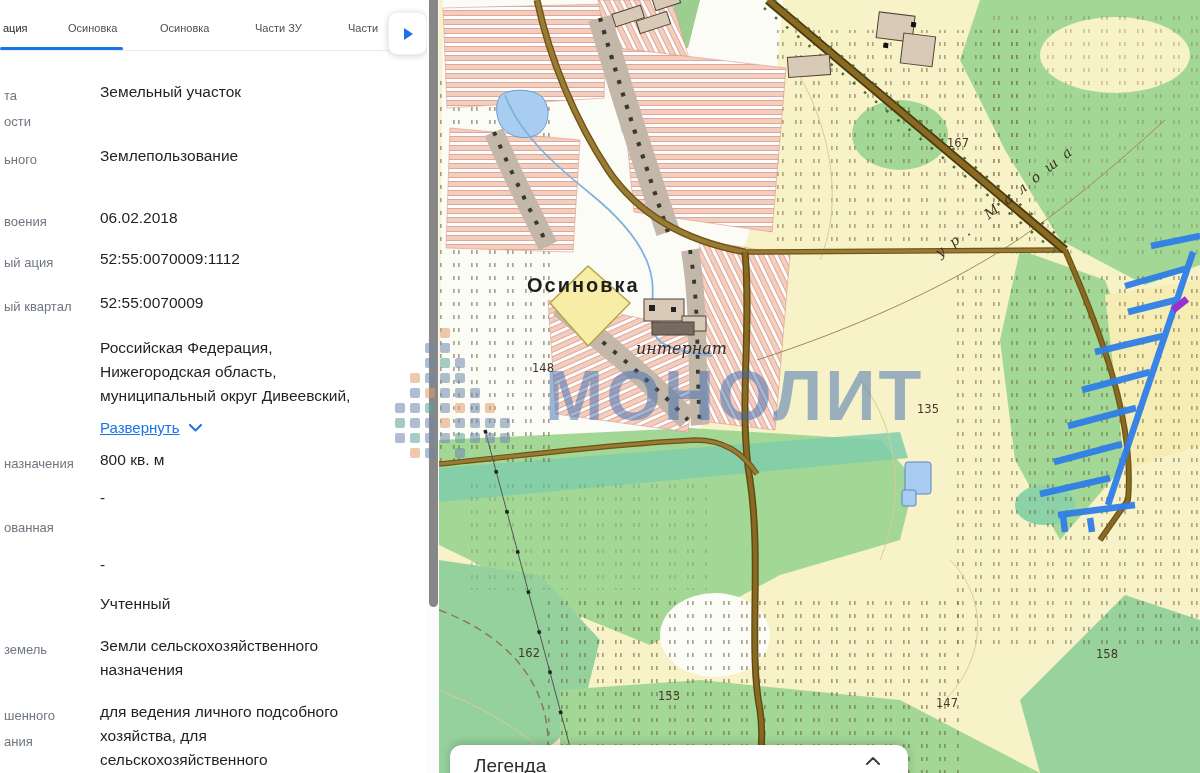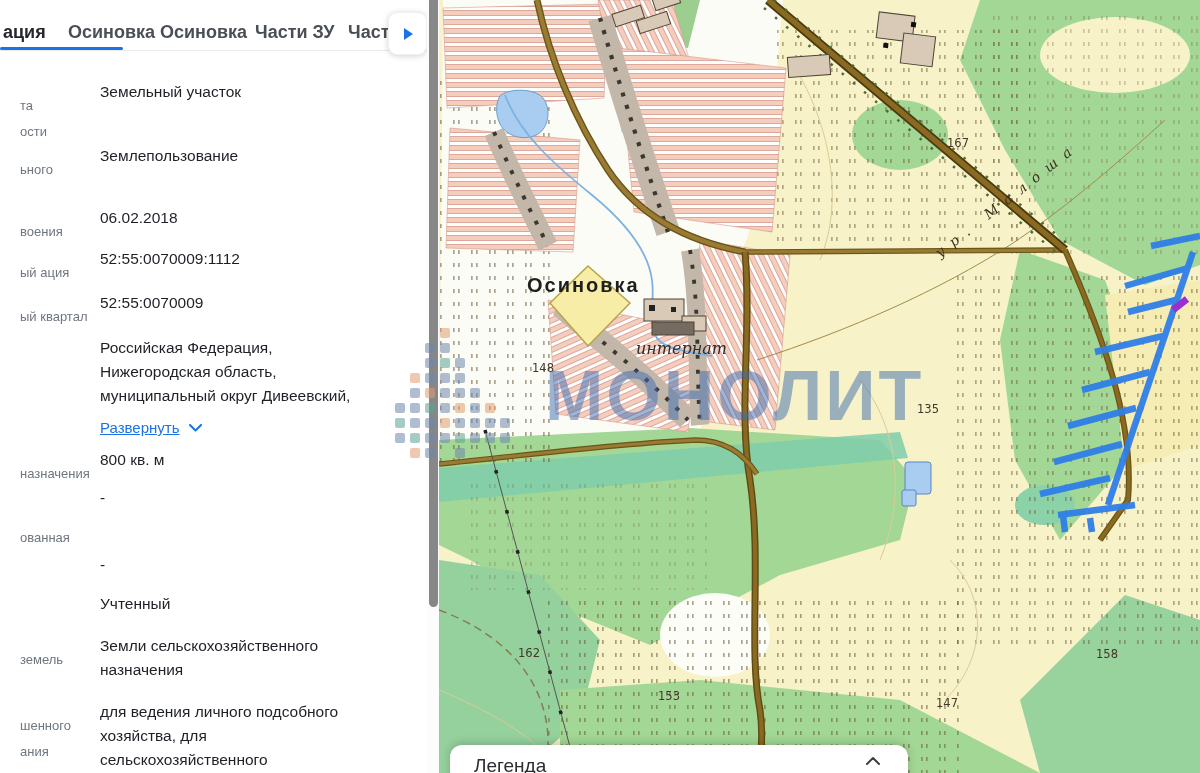--- a/index.html
+++ b/index.html
@@ -1,30 +1,30 @@
 <!DOCTYPE html>
 <html><head>
 <meta charset="utf-8">
 <style>
   html,body{margin:0;padding:0;background:#fff;}
   #app{position:relative;width:1200px;height:773px;overflow:hidden;font-family:"Liberation Sans",sans-serif;background:#fff;}
 
   
   #panel{position:absolute;left:0;top:0;width:427px;height:773px;background:#fff;z-index:2;}
   #tabbar{position:absolute;left:0;top:0;width:427px;height:50px;border-bottom:1px solid #ebebeb;}
-  .tab{position:absolute;top:22px;font-size:18px;color:#4a4f55;cursor:pointer;white-space:nowrap;font-weight:bold;}
+  .tab{position:absolute;top:22px;font-size:11px;color:#4a4f55;cursor:pointer;white-space:nowrap;}
   .tab.active{color:#24282d;}
   #tab-underline{position:absolute;left:0;top:47px;width:123px;height:3px;background:#1a73e8;border-radius:2px;}
   #tabs-scroll-btn{position:absolute;left:388px;top:12px;width:37px;height:41px;background:#fff;border:1px solid #f0f0f0;
     border-radius:9px;box-shadow:0 1px 6px rgba(0,0,0,.18);display:flex;align-items:center;justify-content:center;cursor:pointer;z-index:3;}
   #tabs-scroll-btn .tri{width:0;height:0;border-left:9px solid #1a73e8;border-top:6px solid transparent;border-bottom:6px solid transparent;margin-left:2px;}
   .tab.clipped{left:420px;z-index:1;}
 
   .row{position:absolute;left:0;width:427px;}
-  .lab{position:absolute;left:4px;top:13px;width:90px;font-size:13px;line-height:26px;color:#6e7680;white-space:pre-line;margin-left:16px;}
+  .lab{position:absolute;left:4px;top:3px;width:90px;font-size:13px;line-height:26px;color:#6e7680;white-space:pre-line;}
   .val{position:absolute;left:100px;top:0;width:278px;font-size:15.5px;line-height:24px;color:#1d2026;}
   .expand{display:inline-flex;align-items:center;margin-top:8px;cursor:pointer;}
   .expand a{font-size:15px;color:#1a73e8;text-decoration:underline;}
   .expand svg{margin-left:9px;}
 
   
   #scroll-track{position:absolute;left:427px;top:0;width:12px;height:773px;background:#fcfcfc;z-index:2;}
   #scroll-thumb{position:absolute;left:2px;top:-8px;width:9px;height:615px;background:#878787;border-radius:5px;cursor:pointer;}
 
   

